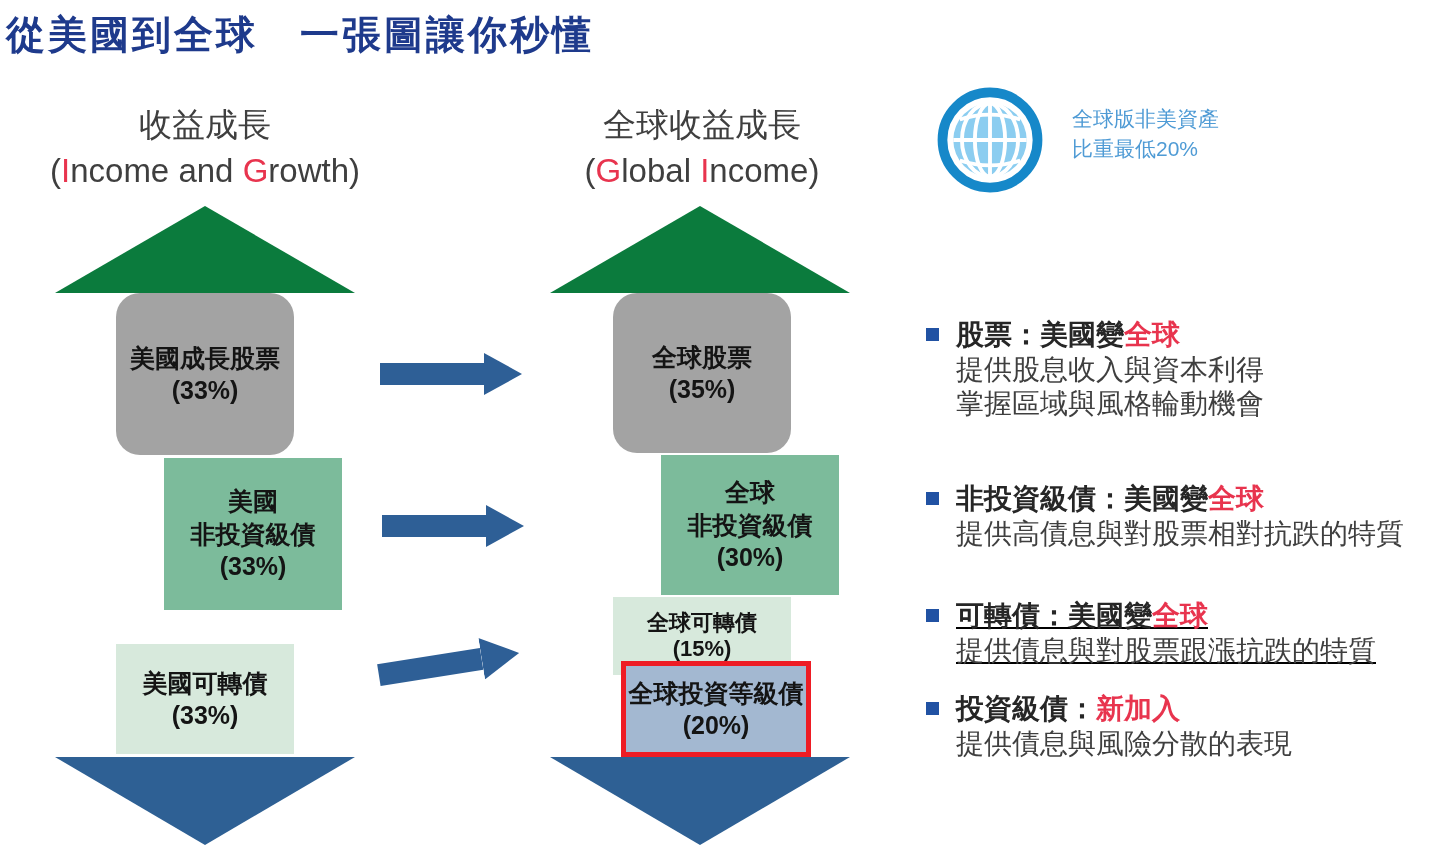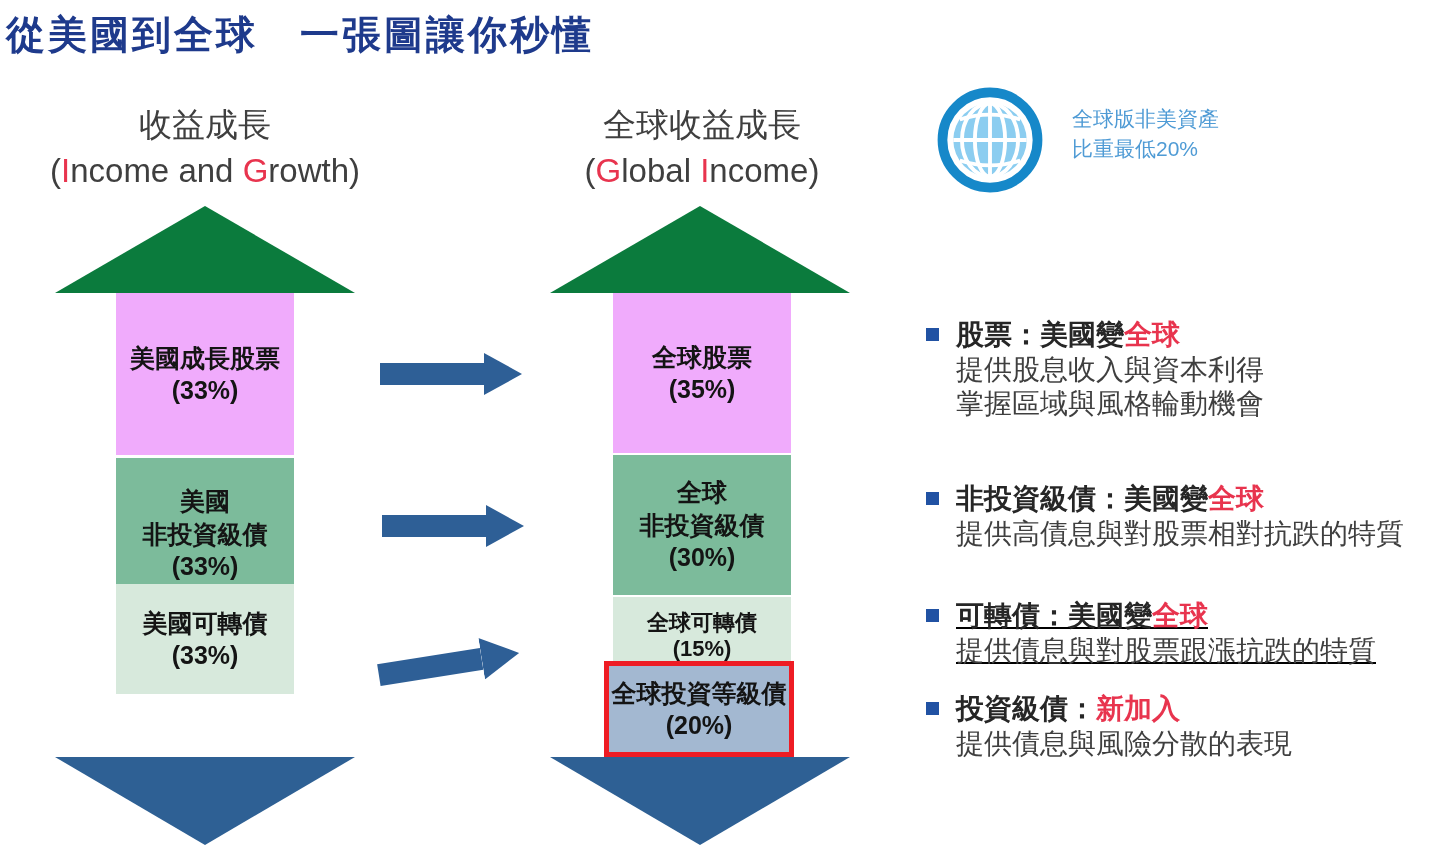--- a/index.html
+++ b/index.html
@@ -26,22 +26,22 @@
   
   .arrow-up{position:absolute;width:300px;height:87px;background:#0b7b3d;
     clip-path:polygon(50% 0,100% 100%,0 100%);}
   .arrow-down{position:absolute;width:300px;height:88px;background:#2e6094;
     clip-path:polygon(0 0,100% 0,50% 100%);}
   .seg{
     position:absolute;width:178px;display:flex;flex-direction:column;justify-content:center;
     align-items:center;text-align:center;font-weight:bold;color:#141414;
     font-size:25px;line-height:1.3;
   }
-  .seg-green{background:#f0abfc;}
-  .seg-sage{background:#7cbb9b;}
+  .seg-green{background:#a3a3a3;border-radius:24px;}
+  .seg-sage{background:#7cbb9b;margin-left:48px;}
   .seg-light{background:#d7e9dc;}
   .seg-bluegray{background:#a3b8d1;border:5px solid #ee1c24;box-sizing:border-box;}
   .bars-left .seg{left:116px;}
   .bars-right .seg{left:613px;}
 
   
   .harrow{position:absolute;width:142px;height:42px;}
   .harrow .body{position:absolute;left:0;top:10px;width:104px;height:22px;background:#2e5f96;}
   .harrow .head{position:absolute;left:104px;top:0;width:38px;height:42px;background:#2e5f96;
     clip-path:polygon(0 0,100% 50%,0 100%);}
@@ -93,21 +93,21 @@
     <div class="arrow-up" style="left:55px;top:206px;"></div>
     <div class="seg seg-green" style="top:293px;height:162px;">
       <div>美國成長股票</div>
       <div>(33%)</div>
     </div>
     <div class="seg seg-sage" style="top:458px;height:152px;">
       <div>美國</div>
       <div>非投資級債</div>
       <div>(33%)</div>
     </div>
-    <div class="seg seg-light" style="top:584px;height:110px;">
+    <div class="seg seg-light" style="top:644px;height:110px;">
       <div>美國可轉債</div>
       <div>(33%)</div>
     </div>
     <div class="arrow-down" style="left:55px;top:757px;"></div>
   </div>
 
   <div class="harrow" style="left:380px;top:353px;">
     <div class="body"></div>
       <div class="head"></div>
   </div>
@@ -129,21 +129,21 @@
     <div class="seg seg-sage" style="top:455px;height:140px;">
       <div>全球</div>
       <div>非投資級債</div>
       <div>(30%)</div>
     </div>
     <div class="seg seg-light" style="top:597px;height:78px;font-size:22px;line-height:1.2;">
       <div>全球可轉債</div>
       <div>(15%)</div>
     </div>
     <div class="arrow-down" style="left:550px;top:757px;"></div>
-    <div class="seg seg-bluegray" style="left:604px;top:661px;width:190px;height:96px;">
+    <div class="seg seg-bluegray" style="left:621px;top:661px;width:190px;height:96px;">
       <div>全球投資等級債</div>
       <div>(20%)</div>
     </div>
   </div>
 
   <div class="bullet" style="top:482px;">
     <div class="sq"></div>
     <div class="txt">
       <div class="b-title"><span>非投資級債：美國變</span><span class="red">全球</span></div>
       <div class="b-desc">提供高債息與對股票相對抗跌的特質</div>

